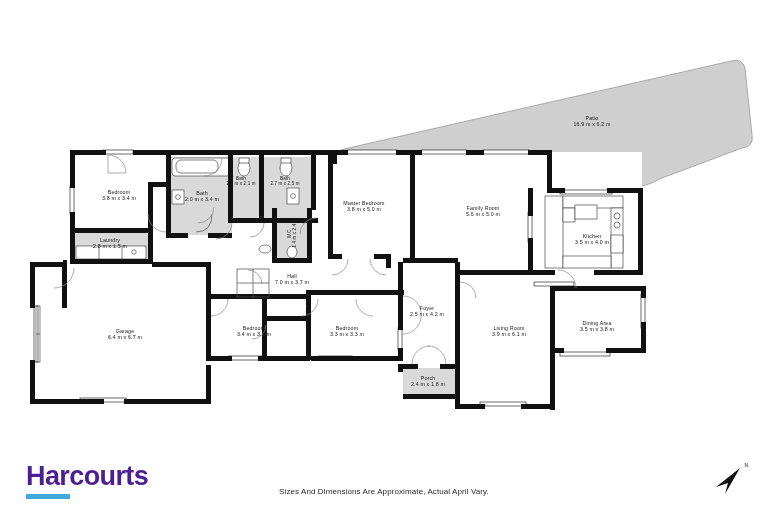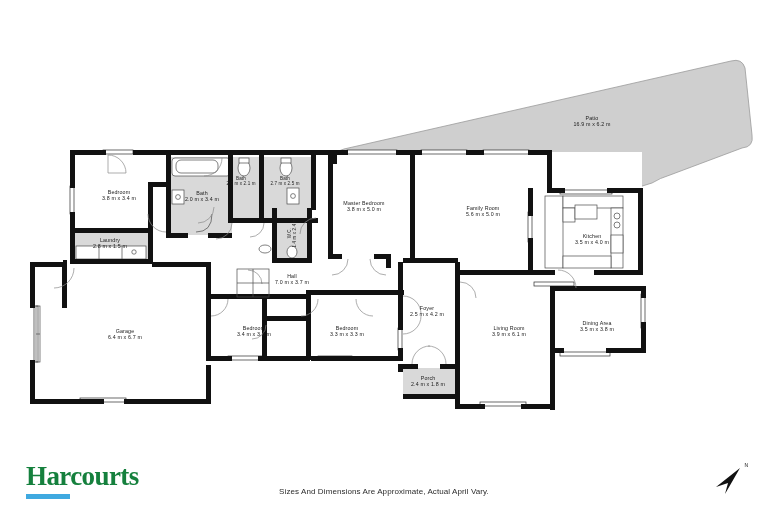--- a/index.html
+++ b/index.html
@@ -55,24 +55,24 @@
     width: 768px;
     height: 72px;
   }
   #brand {
     position: absolute;
     left: 26px;
     top: 21px;
     width: 160px;
   }
   #brand-name {
-    font-family: Liberation Serif, serif;
+    font-family: Liberation Sans, sans-serif;
     font-size: 27px;
     font-weight: bold;
-    color: #15803d;
+    color: #4c1d95;
     letter-spacing: -0.6px;
     line-height: 30px;
   }
   #brand-bar {
     margin-top: 3px;
     width: 44px;
     height: 5px;
     background: #3fa9e0;
   }
   #disclaimer {

